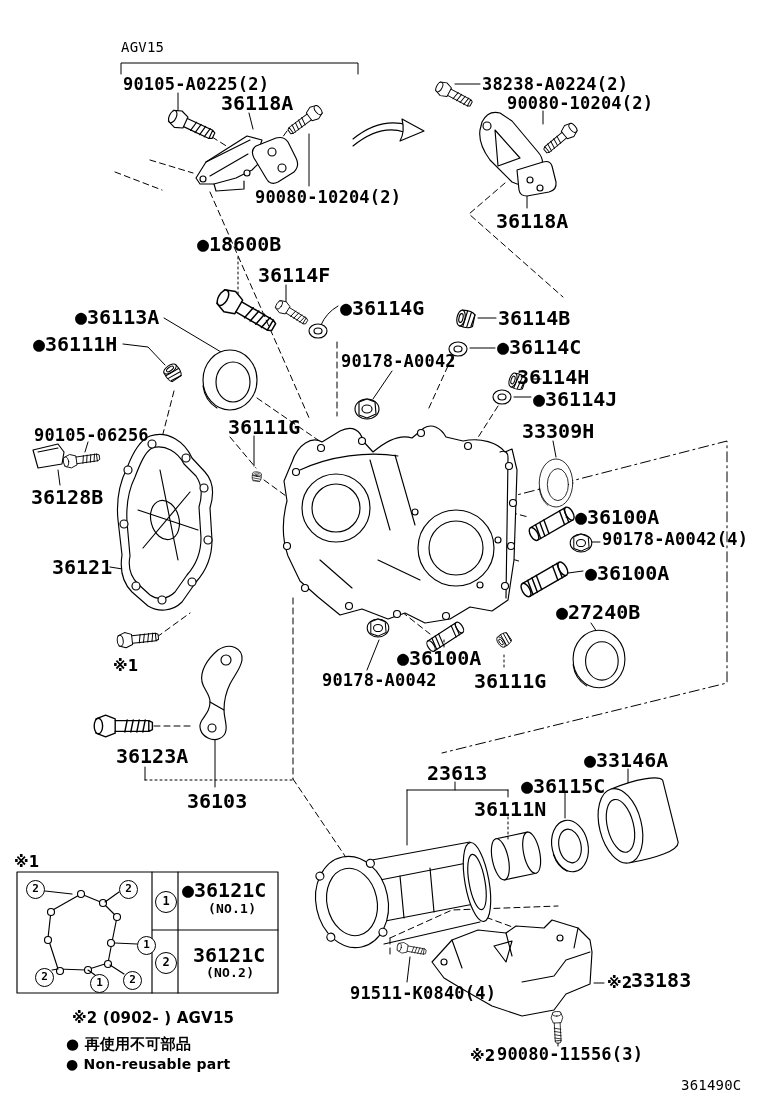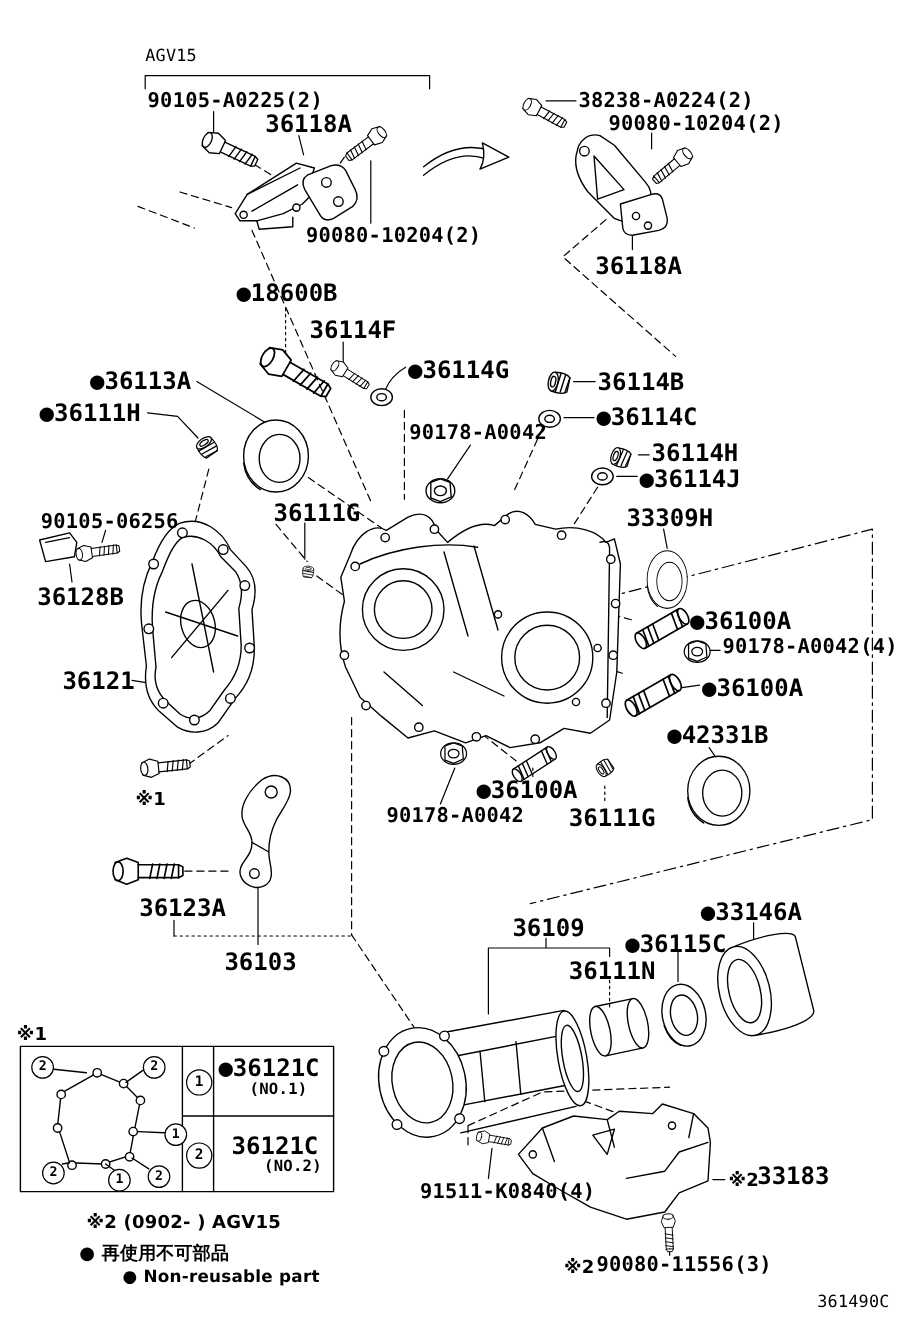--- a/index.html
+++ b/index.html
@@ -5,21 +5,21 @@
   html,body{margin:0;padding:0;background:#fff;}
   .canvas{position:relative;width:760px;height:1112px;background:#fff;overflow:hidden;
           font-family:"DejaVu Sans Mono",monospace;color:#000;}
   svg.art{position:absolute;left:0;top:0;}
   .lbl{position:absolute;font:bold 17px/1.1 "DejaVu Sans Mono",monospace;letter-spacing:.2px;white-space:nowrap;}
   .lg{font-size:20px;letter-spacing:0;}
   .sm{font:14px/1.1 "DejaVu Sans Mono",monospace;font-weight:normal;}
   .sub{font:bold 13px/1.1 "DejaVu Sans Mono",monospace;}
   .note{font:bold 15px/1.1 "DejaVu Sans",sans-serif;}
   .jp{font:bold 15px/1.2 "DejaVu Sans",sans-serif;text-align:center;}
-  .en{font:bold 14px/1.2 "DejaVu Sans",sans-serif;margin-left:36px;}
+  .en{font:bold 14px/1.2 "DejaVu Sans",sans-serif;}
   .circ{position:absolute;width:20px;height:20px;border:1.5px solid #000;border-radius:50%;
         background:#fff;text-align:center;font:bold 12px/19px "DejaVu Sans Mono",monospace;}
   .circ.sm2{width:17px;height:17px;font:bold 11px/16px "DejaVu Sans Mono",monospace;}
 </style>
 </head>
 <body>
 
 <div class="canvas">
 
 <svg class="art" width="760" height="1112" viewBox="0 0 760 1112">
@@ -316,42 +316,42 @@
 <div class="lbl lg" style="left:496px;top:210px">36118A</div>
 
 <div class="lbl lg" style="left:197px;top:233px">●18600B</div>
 <div class="lbl lg" style="left:258px;top:264px">36114F</div>
 <div class="lbl lg" style="left:75px;top:306px">●36113A</div>
 <div class="lbl lg" style="left:33px;top:333px">●36111H</div>
 <div class="lbl lg" style="left:340px;top:297px">●36114G</div>
 <div class="lbl lg" style="left:498px;top:307px">36114B</div>
 <div class="lbl" style="left:341px;top:352px">90178-A0042</div>
 <div class="lbl lg" style="left:497px;top:336px">●36114C</div>
-<div class="lbl lg" style="left:543px;top:366px">36114H</div>
+<div class="lbl lg" style="left:517px;top:366px">36114H</div>
 <div class="lbl lg" style="left:533px;top:388px">●36114J</div>
 <div class="lbl lg" style="left:522px;top:420px">33309H</div>
 
 <div class="lbl" style="left:34px;top:426px">90105-06256</div>
 <div class="lbl lg" style="left:31px;top:486px">36128B</div>
 <div class="lbl lg" style="left:228px;top:416px">36111G</div>
 <div class="lbl lg" style="left:52px;top:556px">36121</div>
 
 <div class="lbl lg" style="left:575px;top:506px">●36100A</div>
 <div class="lbl" style="left:602px;top:530px">90178-A0042(4)</div>
 <div class="lbl lg" style="left:585px;top:562px">●36100A</div>
-<div class="lbl lg" style="left:556px;top:601px">●42331B</div>
+<div class="lbl lg" style="left:556px;top:601px">●27240B</div>
 
 <div class="lbl note" style="left:113px;top:658px">※1</div>
 <div class="lbl lg" style="left:397px;top:647px">●36100A</div>
 <div class="lbl" style="left:322px;top:671px">90178-A0042</div>
 <div class="lbl lg" style="left:474px;top:670px">36111G</div>
 <div class="lbl lg" style="left:116px;top:745px">36123A</div>
 <div class="lbl lg" style="left:187px;top:790px">36103</div>
 
-<div class="lbl lg" style="left:427px;top:762px">36109</div>
+<div class="lbl lg" style="left:427px;top:762px">23613</div>
 <div class="lbl lg" style="left:521px;top:775px">●36115C</div>
 <div class="lbl lg" style="left:584px;top:749px">●33146A</div>
 <div class="lbl lg" style="left:474px;top:798px">36111N</div>
 
 <div class="lbl" style="left:350px;top:984px">91511-K0840(4)</div>
 <div class="lbl note" style="left:607px;top:975px">※2</div>
 <div class="lbl lg" style="left:631px;top:969px">33183</div>
 <div class="lbl note" style="left:470px;top:1048px">※2</div>
 <div class="lbl" style="left:497px;top:1045px">90080-11556(3)</div>
 <div class="lbl sm" style="left:681px;top:1078px">361490C</div>
@@ -363,19 +363,19 @@
 <span class="circ sm2" style="left:137px;top:936px">1</span>
 <span class="circ sm2" style="left:35px;top:968px">2</span>
 <span class="circ sm2" style="left:90px;top:974px">1</span>
 <span class="circ sm2" style="left:123px;top:971px">2</span>
 
 <span class="circ" style="left:155px;top:891px">1</span>
 <div class="lbl lg" style="left:182px;top:879px">●36121C</div>
 <div class="lbl sub" style="left:208px;top:902px">(NO.1)</div>
 <span class="circ" style="left:155px;top:952px">2</span>
 <div class="lbl lg" style="left:193px;top:944px">36121C</div>
-<div class="lbl sub" style="left:220px;top:966px">(NO.2)</div>
+<div class="lbl sub" style="left:206px;top:966px">(NO.2)</div>
 
 <div class="lbl note" style="left:72px;top:1010px">※2 (0902-      ) AGV15</div>
 <div class="lbl jp" style="left:66px;top:1035px">● 再使用不可部品</div>
 <div class="lbl en" style="left:66px;top:1056px">● Non-reusable part</div>
 
 </div>
 
 </body></html>

